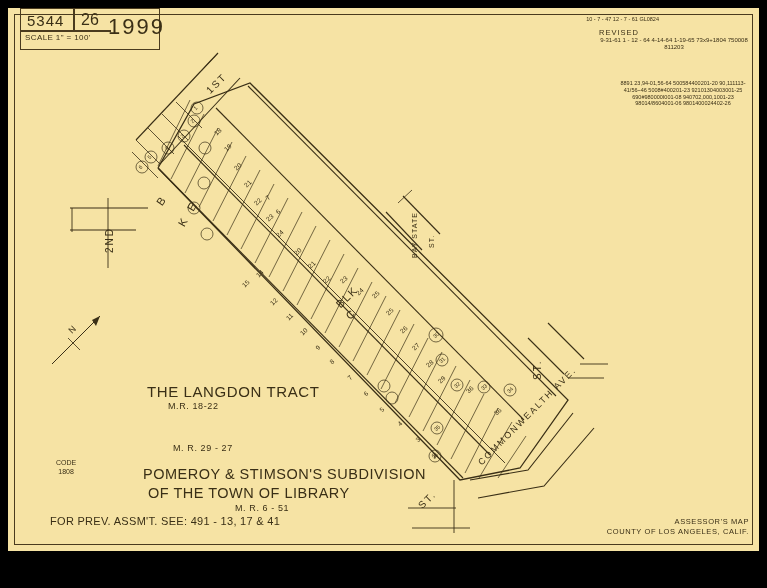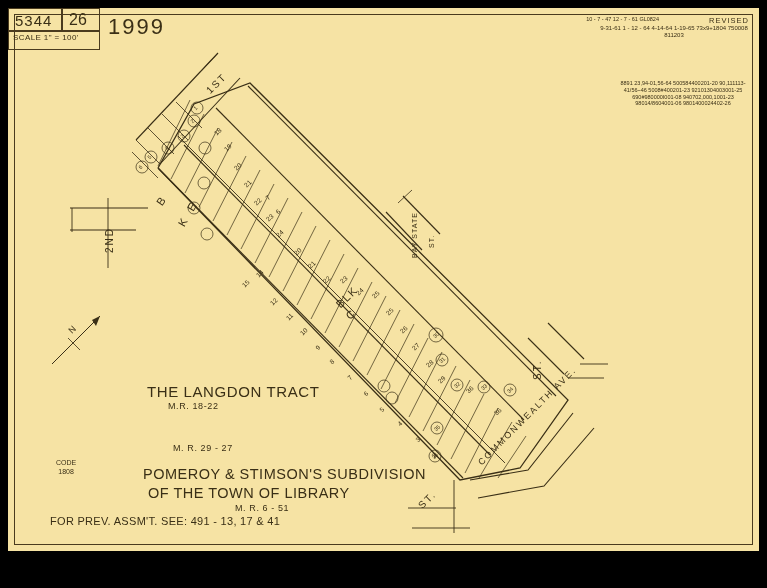--- a/index.html
+++ b/index.html
@@ -6,31 +6,31 @@
   body{width:767px;height:588px;overflow:hidden;font-family:"Liberation Sans",sans-serif;}
   #sheet{
     position:absolute;left:8px;top:8px;width:751px;height:543px;
     background:#f6e3a4;
   }
   #frame{
     position:absolute;left:6px;top:6px;right:6px;bottom:6px;
     border:1.5px solid #4a3b1e;
   }
   
-  #idbox{position:absolute;left:0px;top:0px;width:90px;height:40px;border:1.5px solid #4a3b1e;background:transparent;}
+  #idbox{position:absolute;left:12px;top:0px;width:90px;height:40px;border:1.5px solid #4a3b1e;background:transparent;padding-left:48px;}
   #idbox .vdiv{position:absolute;left:52px;top:0;width:1.5px;height:21px;background:#4a3b1e;}
   #idbox .hdiv{position:absolute;left:0;top:21px;width:90px;height:1.5px;background:#4a3b1e;}
   #bookno{position:absolute;left:6px;top:3px;font-size:15px;letter-spacing:1px;color:#3a2f16;}
   #pageno{position:absolute;left:60px;top:2px;font-size:16px;color:#3a2f16;}
   #scaletxt{position:absolute;left:4px;top:24px;font-size:8px;letter-spacing:.4px;color:#3a2f16;}
   #yeartxt{position:absolute;left:100px;top:6px;font-size:22px;letter-spacing:2px;color:#3a2f16;}
 
   
   #revised{position:absolute;right:10px;top:8px;width:150px;text-align:left;}
-  #revised .rtitle{font-size:7.5px;text-align:right;letter-spacing:1px;color:#3a2f16;}
+  #revised .rtitle{font-size:7.5px;text-align:left;letter-spacing:1px;color:#3a2f16;margin-top:12px;}
   #revised .rline{font-size:6px;line-height:7px;color:#3a2f16;text-align:center;}
   #revleft{position:absolute;right:100px;top:8px;font-size:5.5px;line-height:6.5px;color:#3a2f16;text-align:right;}
   #revbottom{position:absolute;right:6px;top:72px;font-size:5.5px;line-height:6.8px;color:#3a2f16;text-align:center;width:140px;}
 
   
   .title1{position:absolute;left:100px;top:375px;font-size:15px;letter-spacing:.6px;color:#3a2f16;margin-left:39px;}
   .sub1{position:absolute;left:160px;top:393px;font-size:9px;letter-spacing:.6px;color:#3a2f16;}
   .title2{position:absolute;left:108px;top:418px;font-size:14px;letter-spacing:.6px;color:#3a2f16;}
   .sub2{position:absolute;left:165px;top:435px;font-size:9px;letter-spacing:.6px;color:#3a2f16;}
   .title3{position:absolute;left:135px;top:458px;font-size:14.5px;letter-spacing:.5px;color:#3a2f16;}
@@ -270,13 +270,17 @@
   <div class="title3b">OF  THE  TOWN  OF  LIBRARY</div>
   <div class="sub3">M. R.  6 - 51</div>
 
   <div class="codeblk">
     <span>CODE</span><br>
     <span>1808</span>
   </div>
 
   <div class="prevassm">FOR PREV. ASSM'T. SEE: 491 - 13, 17  &amp;  41</div>
 
+  <div class="assrmap">
+    <span>ASSESSOR'S MAP</span><br>
+    <span>COUNTY OF LOS ANGELES, CALIF.</span>
+  </div>
 </div>
 
 </body></html>

